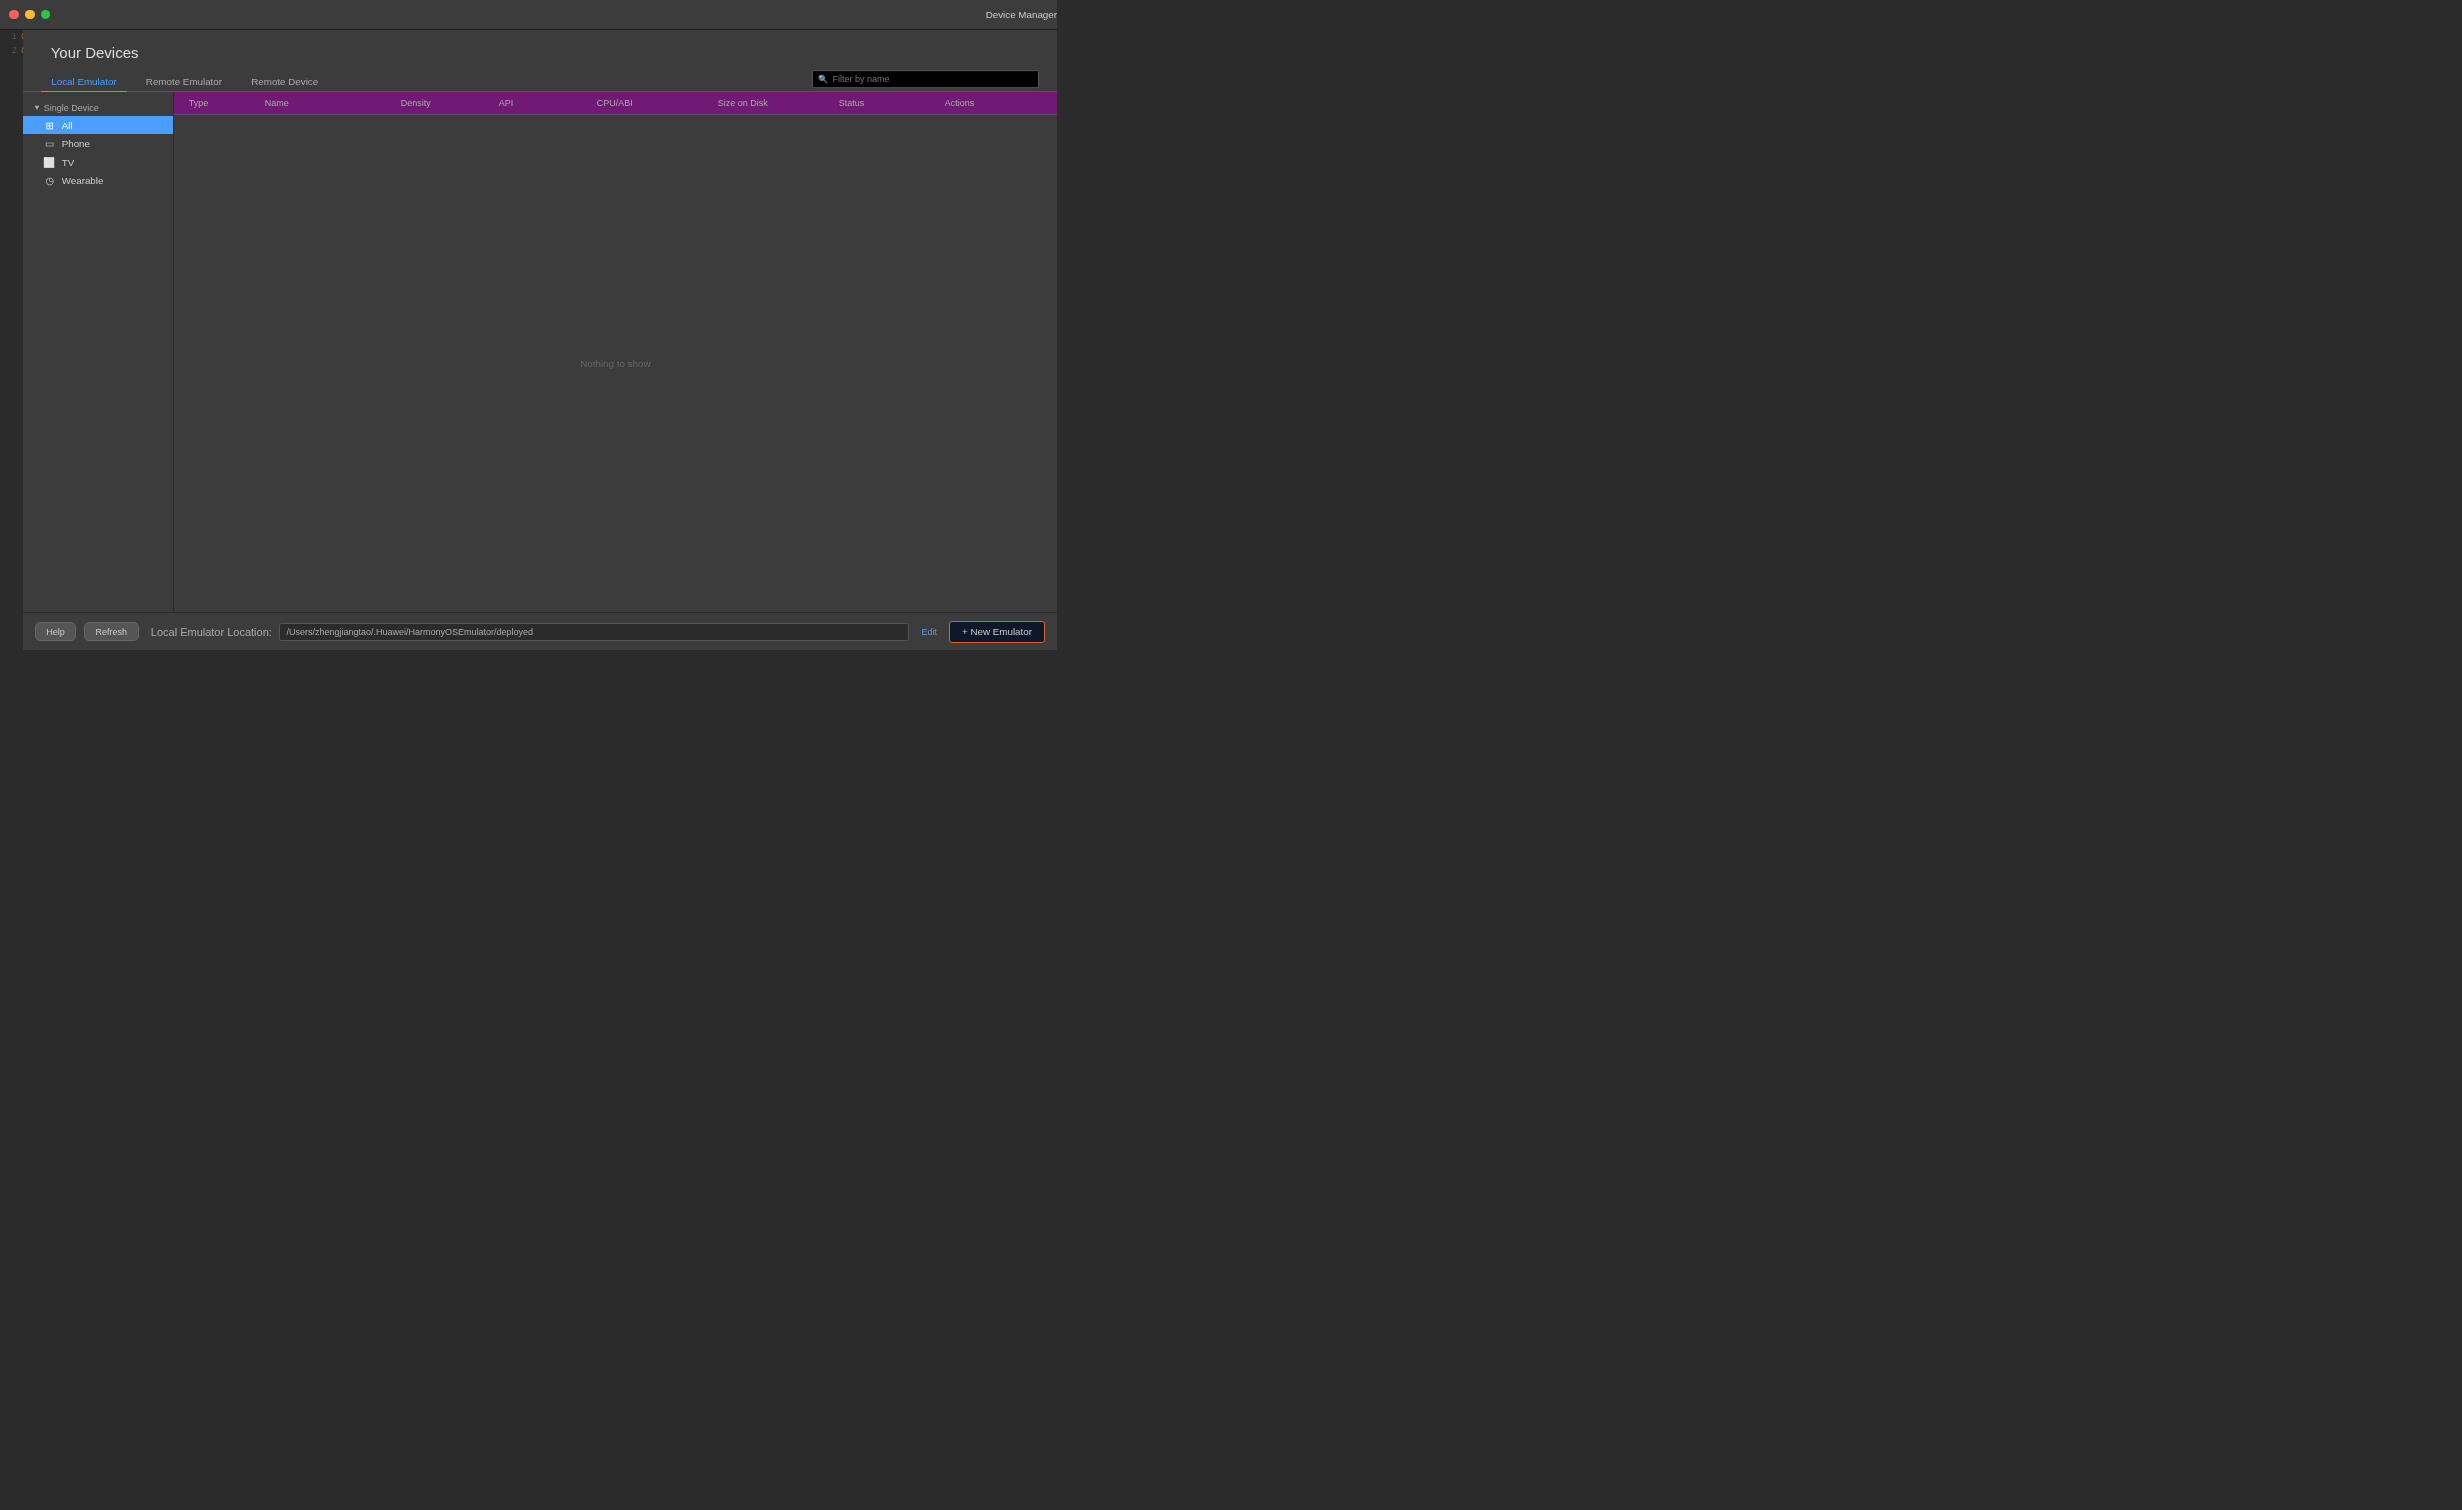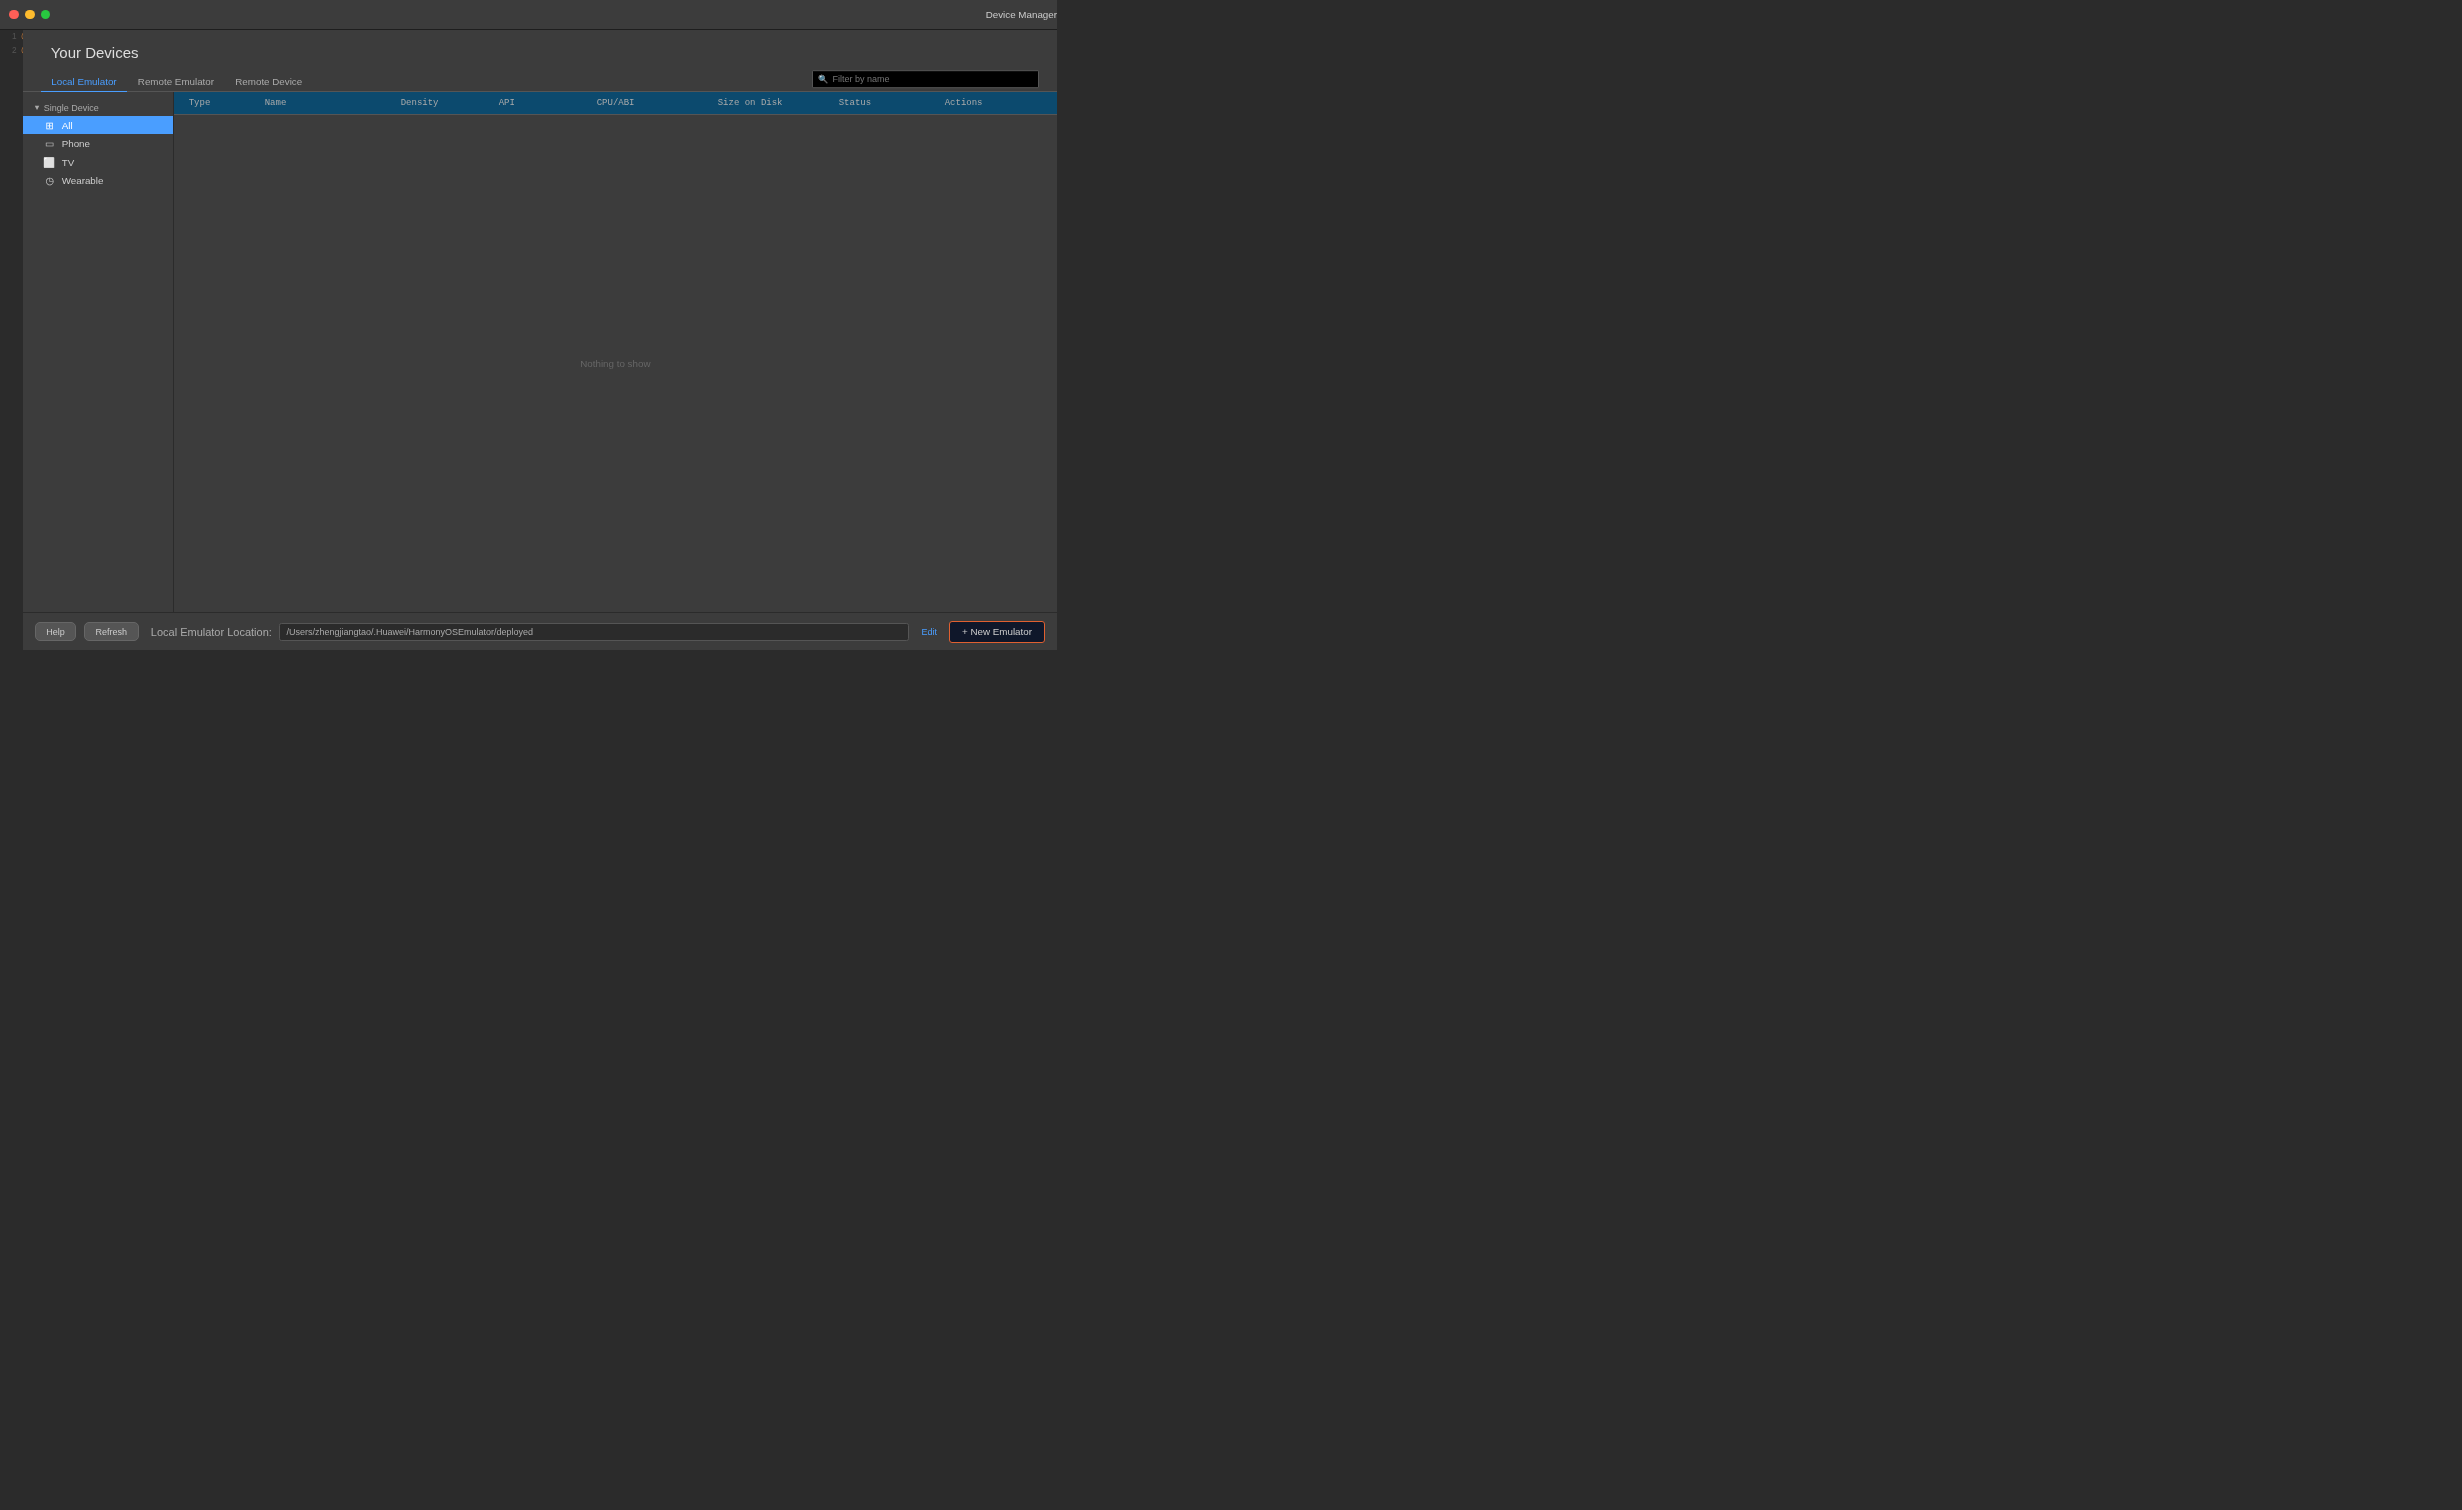--- a/index.html
+++ b/index.html
@@ -90,21 +90,21 @@
     .panel-title {
       font-size: 15px;
       font-weight: 500;
       color: #ddd;
       margin-bottom: 10.6px;
     }
 
     
     .tabs {
       display: flex;
-      gap: 0;
+      gap: 8px;
       border-bottom: 0.8px solid #555;
       padding: 0 18px;
       position: relative;
       align-items: flex-end;
     }
     .tab {
       font-size: 9.8px;
       padding: 4.5px 10.6px;
       cursor: pointer;
       color: #aaa;
@@ -185,24 +185,23 @@
 
     
     .table-area {
       flex: 1;
       display: flex;
       flex-direction: column;
       overflow: hidden;
     }
     .table-header {
       display: flex;
-      background: #0c4a6e;
+      background: #701a75;
       border-bottom: 0.8px solid #555;
       padding: 0 9px;
-      font-family: Liberation Mono, monospace;
     }
     .th {
       font-size: 9px;
       color: #aaa;
       padding: 6px 6px;
       flex-shrink: 0;
     }
     .th-type { width: 76px; }
     .th-name { width: 136px; }
     .th-density { width: 98px; }

